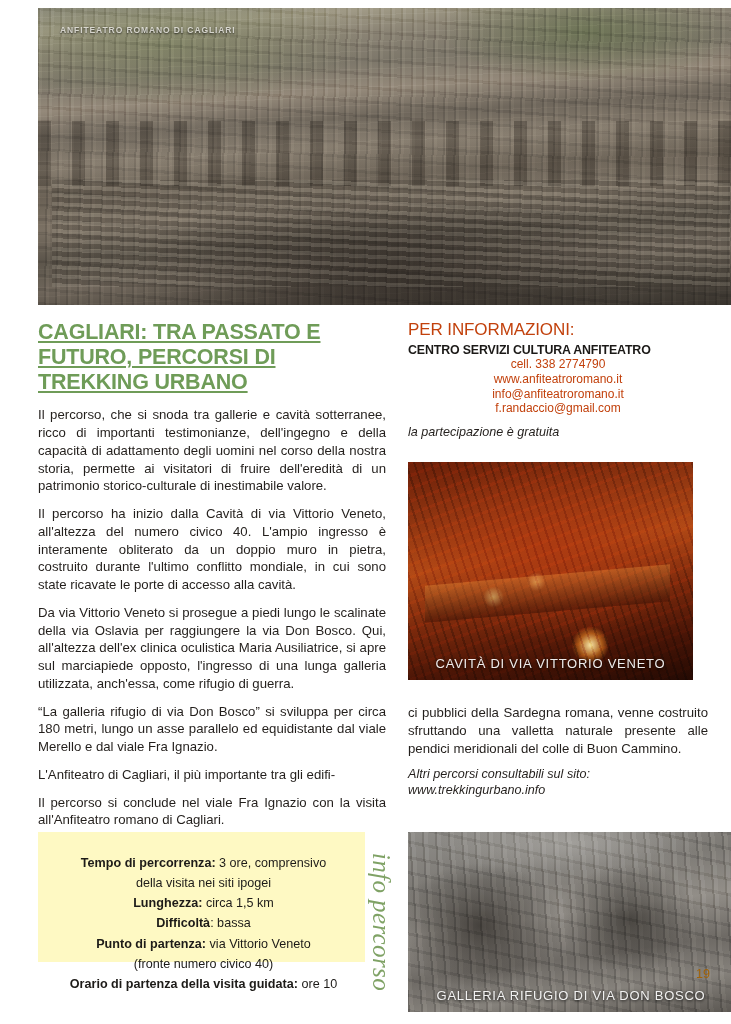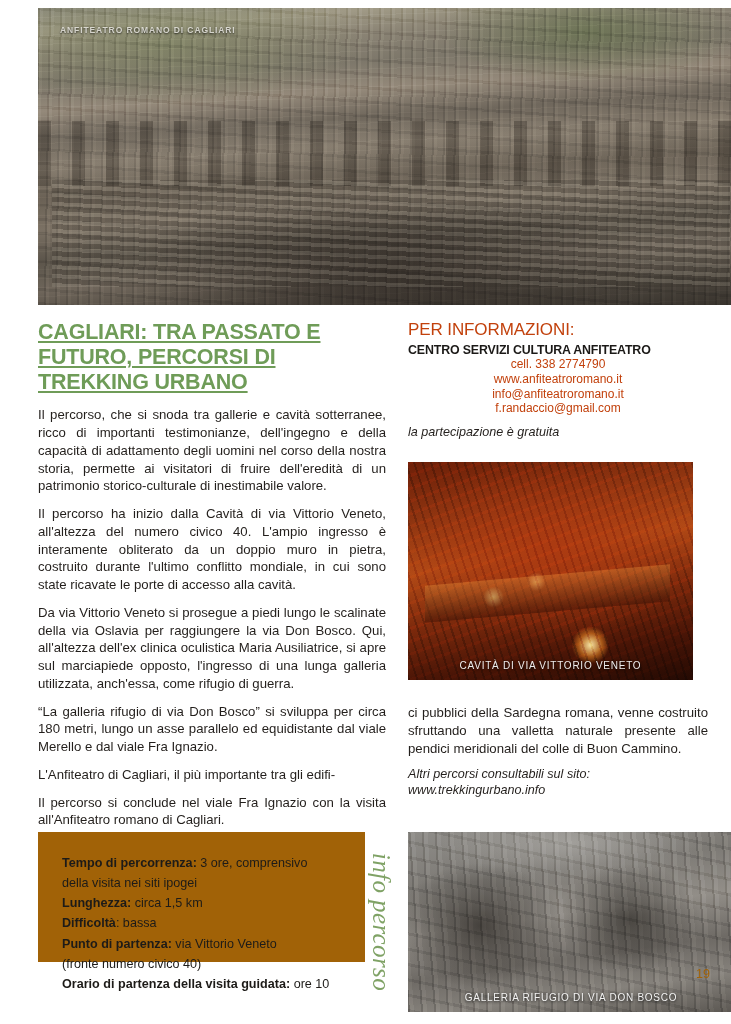--- a/index.html
+++ b/index.html
@@ -183,34 +183,35 @@
       repeating-linear-gradient(86deg, rgba(0,0,0,.14) 0 2px, rgba(255,255,255,.07) 2px 6px, transparent 6px 13px),
       repeating-linear-gradient(12deg, rgba(0,0,0,.10) 0 3px, transparent 3px 15px);
     mix-blend-mode: overlay;
   }
 
   .photo-caption {
     position: absolute;
     left: 0; right: 0; bottom: 9px;
     text-align: center;
     color: rgba(255,255,255,.92);
-    font-size: 10px;
+    font-size: 13px;
     letter-spacing: .75px;
     font-weight: 500;
     text-shadow: 0 1px 3px rgba(0,0,0,.85);
     white-space: nowrap;
   }
 
   
   .info-box {
     position: absolute;
     left: 38px; top: 832px;
     width: 327px; height: 130px;
-    background: #a16207;
+    background: #fef9c3;
     padding: 21px 20px 0 24px;
+    text-align: center;
   }
   .info-line {
     color: #1d1b18;
     font-size: 12.6px;
     line-height: 1.60;
   }
   .info-line b { font-weight: 700; }
 
   .vertical-tab {
     position: absolute;

